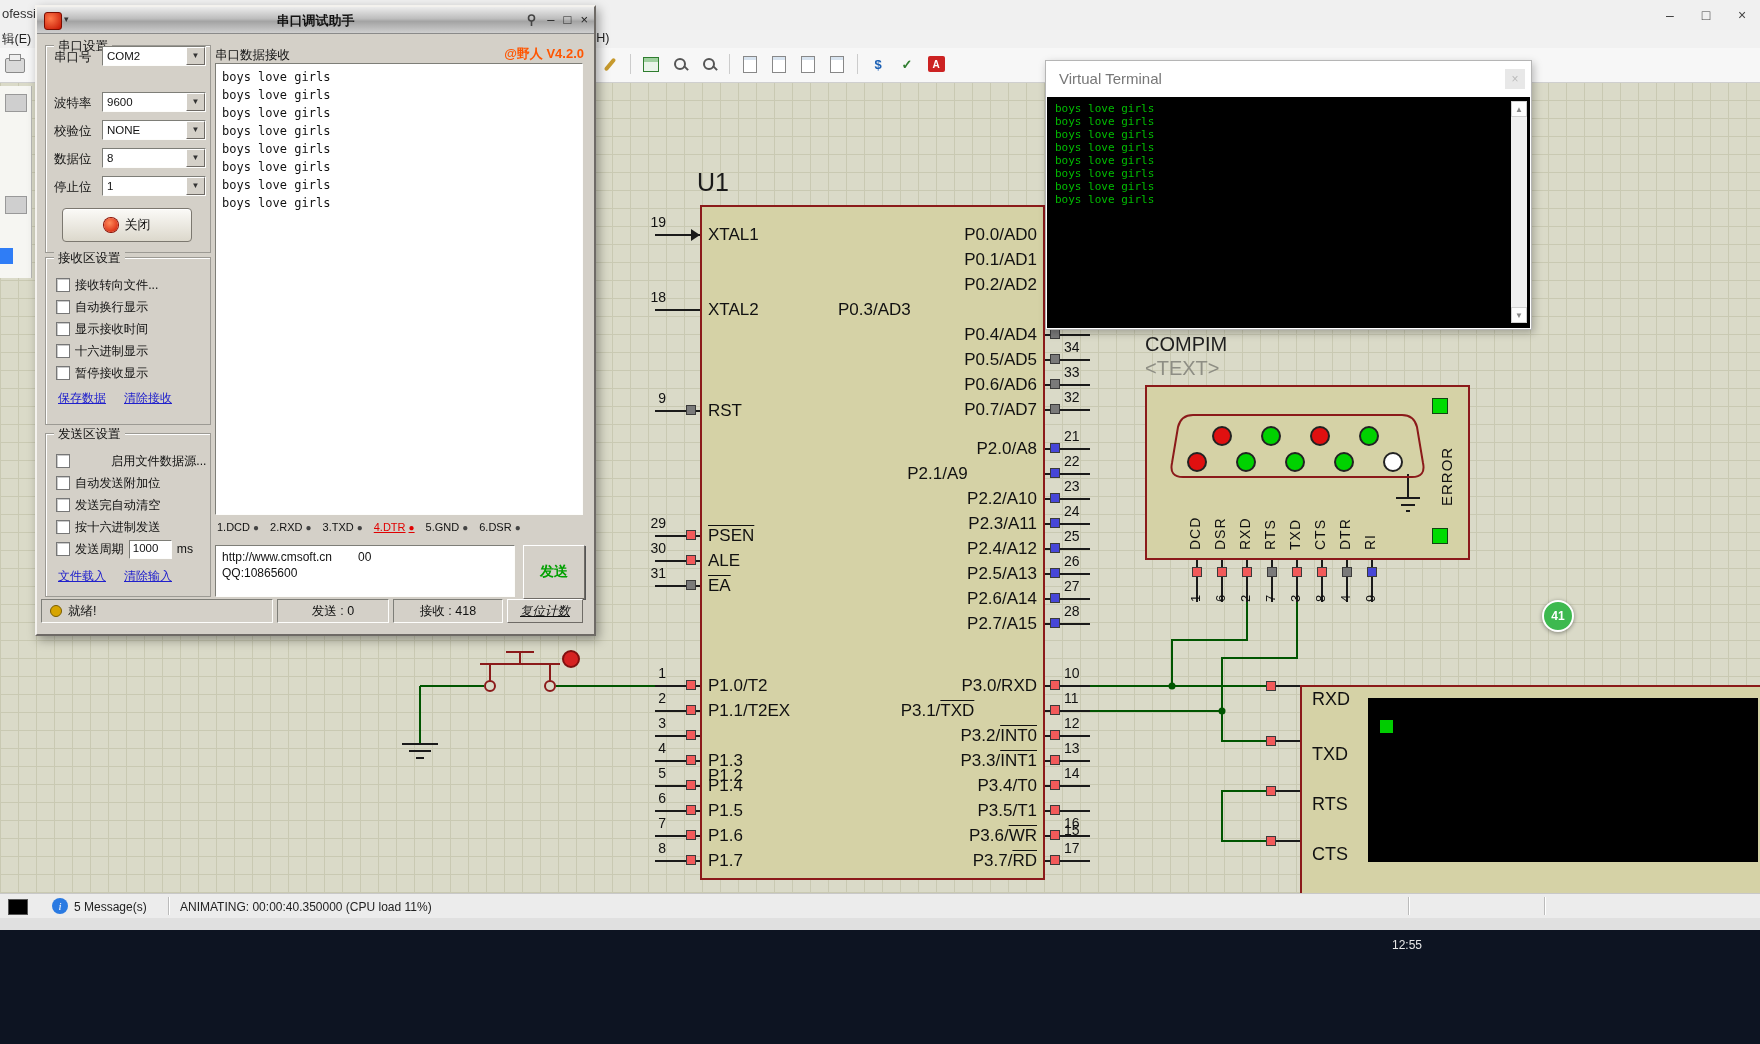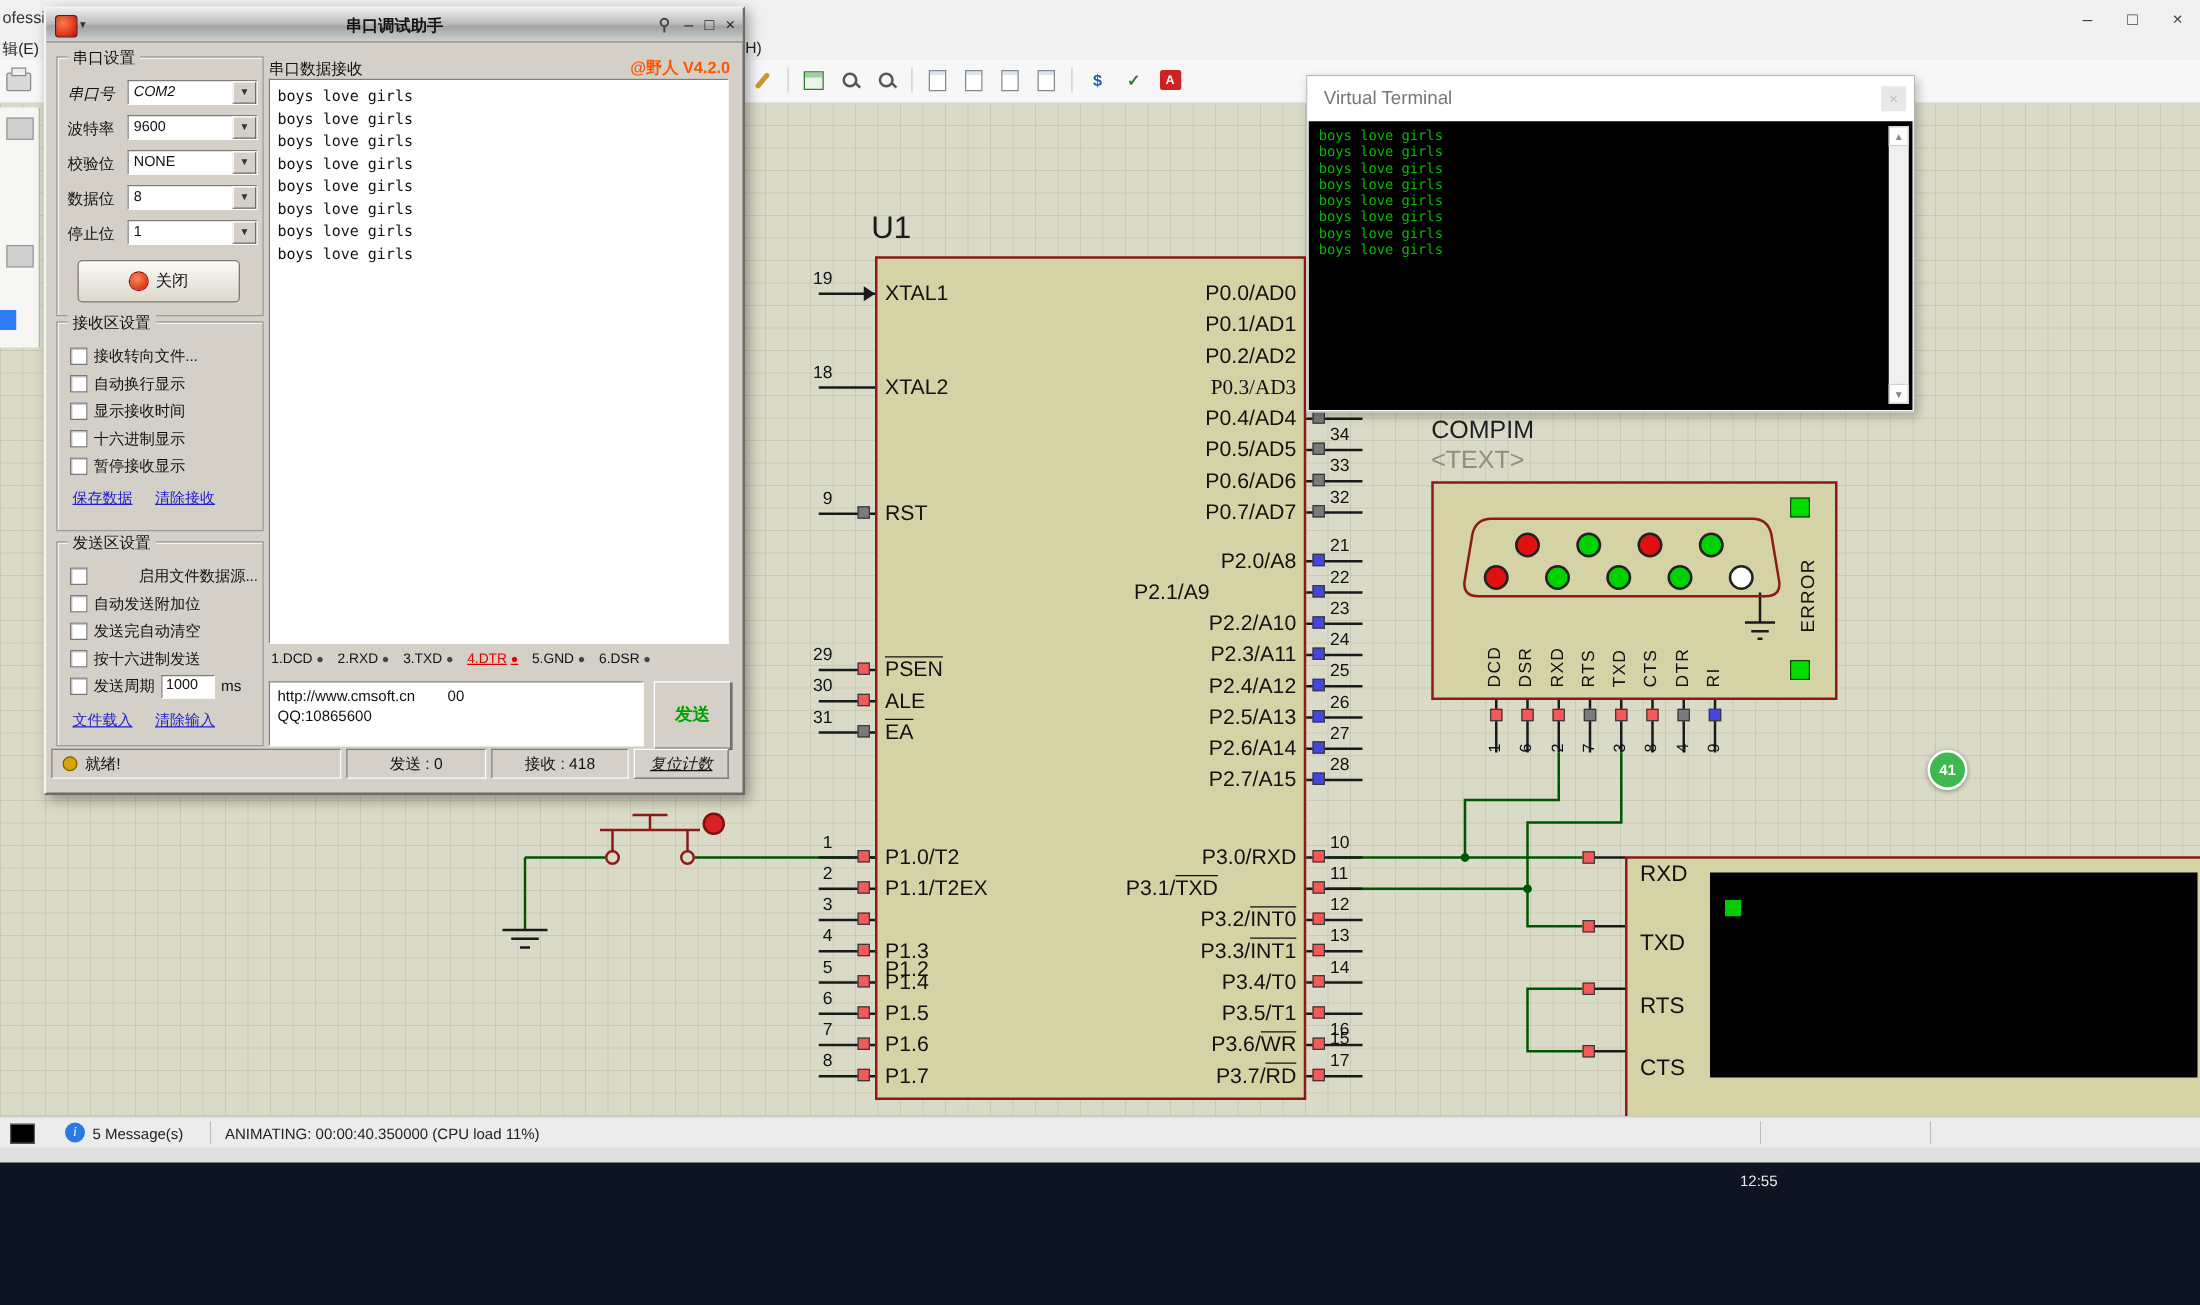--- a/index.html
+++ b/index.html
@@ -258,21 +258,21 @@
       <div class="psq" style="left: 1050px; top: 254px; background: rgb(122, 122, 122);"></div>
       <div class="pnum" style="left: 1064px; top: 239px; width: 34px;">38</div>
       <div class="pname" style="left: 838px; top: 249px; width: 199px; text-align: right;">P0.1/AD1</div>
       <div class="stub" style="left: 1045px; top: 284px; width: 45px;"></div>
       <div class="psq" style="left: 1050px; top: 279px; background: rgb(122, 122, 122);"></div>
       <div class="pnum" style="left: 1064px; top: 264px; width: 34px;">37</div>
       <div class="pname" style="left: 838px; top: 274px; width: 199px; text-align: right;">P0.2/AD2</div>
       <div class="stub" style="left: 1045px; top: 309px; width: 45px;"></div>
       <div class="psq" style="left: 1050px; top: 304px; background: rgb(122, 122, 122);"></div>
       <div class="pnum" style="left: 1064px; top: 289px; width: 34px;">36</div>
-      <div class="pname" style="left: 838px; top: 299px; width: 199px; text-align: right; font-family: Liberation Serif, serif;">P0.3/AD3</div>
+      <div class="pname" style="left: 838px; top: 299px; width: 199px; ">P0.3/AD3</div>
       <div class="stub" style="left: 1045px; top: 334px; width: 45px;"></div>
       <div class="psq" style="left: 1050px; top: 329px; background: rgb(122, 122, 122);"></div>
       <div class="pnum" style="left: 1064px; top: 314px; width: 34px;">35</div>
       <div class="pname" style="left: 838px; top: 324px; width: 199px; text-align: right;">P0.4/AD4</div>
       <div class="stub" style="left: 1045px; top: 359px; width: 45px;"></div>
       <div class="psq" style="left: 1050px; top: 354px; background: rgb(122, 122, 122);"></div>
       <div class="pnum" style="left: 1064px; top: 339px; width: 34px;">34</div>
       <div class="pname" style="left: 838px; top: 349px; width: 199px; text-align: right;">P0.5/AD5</div>
       <div class="stub" style="left: 1045px; top: 384px; width: 45px;"></div>
       <div class="psq" style="left: 1050px; top: 379px; background: rgb(122, 122, 122);"></div>
@@ -496,21 +496,21 @@
         </svg>
         <span class="stc">–</span>
         <span class="stc">□</span>
         <span class="stc">×</span>
       </div>
     </div>
 
     <div class="grp" style="left:8px;top:38px;width:164px;height:206px;">
       <span class="grp-t">串口设置</span>
       <div id="port-fields">
-          <div class="srow" style="top: 18px; font-style: italic;">
+          <div class="srow" style="top: 0;">
             <div class="slabel">串口号</div>
             <div class="combo">
               <div class="cval">COM2</div>
               <div class="cbtn">▼</div>
             </div>
           </div>
           <div class="srow" style="top: 46px;">
             <div class="slabel">波特率</div>
             <div class="combo">
               <div class="cval">9600</div>

